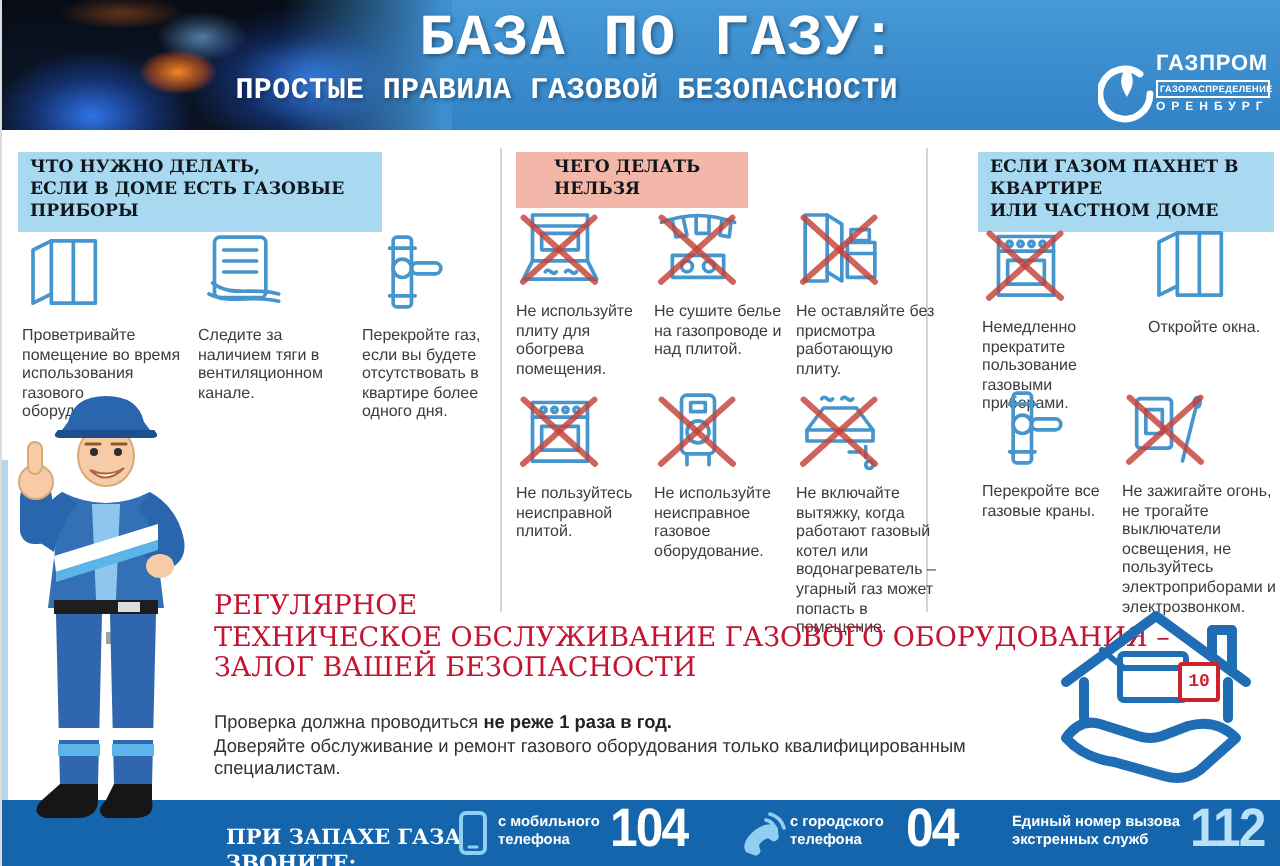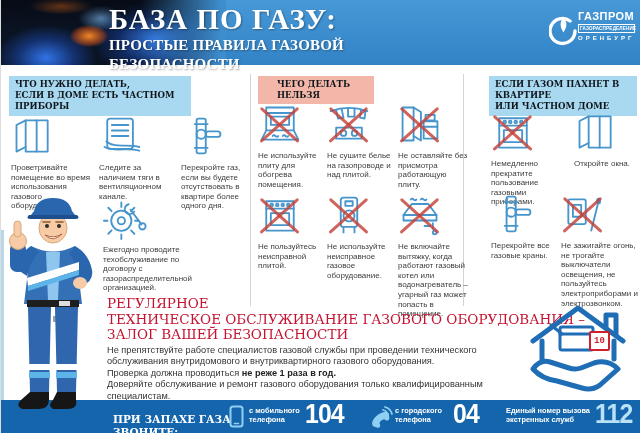--- a/index.html
+++ b/index.html
@@ -11,26 +11,26 @@
   .hdr-photo{position:absolute;left:0;top:0;width:225px;height:65px;
        background:
          linear-gradient(90deg,rgba(10,19,34,0) 62%, #3e8ecf 98%),
          linear-gradient(180deg,rgba(5,8,15,.65) 0%,rgba(5,8,15,0) 45%),
          radial-gradient(26px 15px at 88px 36px, rgba(255,140,40,.95) 0%, rgba(255,90,20,.4) 55%, rgba(0,0,0,0) 75%),
          radial-gradient(45px 12px at 60px 6px, rgba(255,120,30,.75) 0%, rgba(0,0,0,0) 70%),
          radial-gradient(70px 45px at 45px 58px, rgba(50,120,240,.95) 0%, rgba(30,80,190,.5) 40%, rgba(0,0,0,0) 72%),
          radial-gradient(85px 52px at 155px 40px, rgba(55,130,245,.9) 0%, rgba(25,70,170,.45) 45%, rgba(0,0,0,0) 75%),
          radial-gradient(32px 18px at 100px 18px, rgba(130,195,255,.8) 0%, rgba(0,0,0,0) 70%),
          #0a1322;}
-  .hdr-titles{position:absolute;left:108px;top:3px;width:340px;text-align:left;color:#ffffff;
-       font-family:Liberation Serif, serif;font-weight:bold;
+  .hdr-titles{position:absolute;left:108px;top:3px;width:340px;text-align:right;color:#ffffff;
+       font-family:Liberation Mono, monospace;font-weight:bold;
        text-shadow:1px 1px 2px rgba(0,0,0,.35);}
   .hdr-title{font-size:29px;line-height:33px;letter-spacing:1px;}
   .hdr-sub{font-size:15px;line-height:19px;letter-spacing:.2px;}
-  .logo{position:absolute;right:6px;top:7px;width:86px;height:52px;color:#fff;}
+  .logo{position:absolute;right:6px;top:23px;width:86px;height:52px;color:#fff;}
   .logo-flame{position:absolute;left:0;top:2px;}
   .logo-txt{position:absolute;left:29px;top:3px;width:57px;}
   .logo-name{font-size:11px;font-weight:bold;letter-spacing:.4px;line-height:12px;
        font-family:"Liberation Sans",sans-serif;}
   .logo-div{margin-top:2px;border:1px solid #ffffff;padding:1px 1px;font-size:4.6px;font-weight:bold;
        letter-spacing:.2px;text-align:center;}
   .logo-city{margin-top:2px;font-size:6px;font-weight:bold;letter-spacing:3px;}
   
   .colhdr{position:absolute;color:#10161c;font-family:"DejaVu Serif","Liberation Serif",serif;
        font-weight:bold;font-size:8.6px;line-height:1.3;padding:3px 6px;white-space:pre-line;box-sizing:border-box;}
@@ -166,21 +166,21 @@
       </svg>
       <div class="logo-txt">
         <div class="logo-name">ГАЗПРОМ</div>
         <div class="logo-div">ГАЗОРАСПРЕДЕЛЕНИЕ</div>
         <div class="logo-city">ОРЕНБУРГ</div>
       </div>
     </div>
   </div>
 
   <div class="colhdr blue" style="left:8px;top:76px;width:182px;">ЧТО НУЖНО ДЕЛАТЬ,
-ЕСЛИ В ДОМЕ ЕСТЬ ЧАСТНОМ ПРИБОРЫ</div>
+ЕСЛИ В ДОМЕ ЕСТЬ ГАЗОВЫЕ ПРИБОРЫ</div>
   <div class="colhdr pink" style="left:257px;top:76px;width:116px;padding-left:19px;">ЧЕГО ДЕЛАТЬ НЕЛЬЗЯ</div>
   <div class="colhdr blue" style="left:488px;top:76px;width:148px;">ЕСЛИ ГАЗОМ ПАХНЕТ В КВАРТИРЕ
 ИЛИ ЧАСТНОМ ДОМЕ</div>
 
   <div class="vsep" style="left:249px;"></div>
   <div class="vsep" style="left:462px;"></div>
   <div class="lstripe"></div>
 
   <div class="item" style="left:10px;top:114px;width:84px;">
     <div class="ico-wrap"><svg class="ico">
@@ -192,26 +192,20 @@
     <div class="ico-wrap"><svg class="ico">
           <use href="#sym-vent"></use>
         </svg></div>
     <p>Следите за наличием тяги в вентиляционном канале.</p>
   </div>
   <div class="item" style="left:180px;top:114px;width:66px;">
     <div class="ico-wrap"><svg class="ico">
           <use href="#sym-valve"></use>
         </svg></div>
     <p>Перекройте газ, если вы будете отсутствовать в квартире более одного дня.</p>
-  </div>
-  <div class="item" style="left:102px;top:196px;width:106px;">
-    <div class="ico-wrap"><svg class="ico">
-          <use href="#sym-gear"></use>
-        </svg></div>
-    <p>Ежегодно проводите техобслуживание по договору с газораспределительной организацией.</p>
   </div>
 
   <div class="item" style="left:257px;top:102px;width:64px;">
     <div class="ico-wrap pro"><svg class="ico">
           <use href="#sym-stove-open"></use>
         </svg></div>
     <p>Не используйте плиту для обогрева помещения.</p>
   </div>
   <div class="item" style="left:326px;top:102px;width:68px;">
     <div class="ico-wrap pro"><svg class="ico">
@@ -266,21 +260,21 @@
     <div class="ico-wrap pro"><svg class="ico">
           <use href="#sym-switch"></use>
         </svg></div>
     <p>Не зажигайте огонь, не трогайте выключатели освещения, не пользуйтесь электроприборами и электрозвонком.</p>
   </div>
 
   <div class="maint-hdr">РЕГУЛЯРНОЕ
 ТЕХНИЧЕСКОЕ ОБСЛУЖИВАНИЕ ГАЗОВОГО ОБОРУДОВАНИЯ –
 ЗАЛОГ ВАШЕЙ БЕЗОПАСНОСТИ</div>
   <div class="maint-body">
-    <span>Не препятствуйте работе специалистов газовой службы при проведении технического обслуживания внутридомового и внутриквартирного газового оборудования.</span><br>
+    <br>
     <span>Проверка должна проводиться </span><b>не реже 1 раза в год.</b><br>
     <span>Доверяйте обслуживание и ремонт газового оборудования только квалифицированным специалистам.</span>
   </div>
 
   <svg class="house" viewBox="0 0 110 96">
     <g fill="none" stroke="#1f6db5" stroke-width="5" stroke-linecap="round" stroke-linejoin="round">
       <path d="M10 44 55 11l45 33"></path>
       <path d="M83 30v-12h10v19"></path>
       <path d="M19 44v18M91 44v18"></path>
       <path d="M10 72q7-10 17-7l19 6q6 2 12 0l13-5q14-4 24 6L77 88q-8 6-18 3L34 84q-15-2-24-12z"></path>

